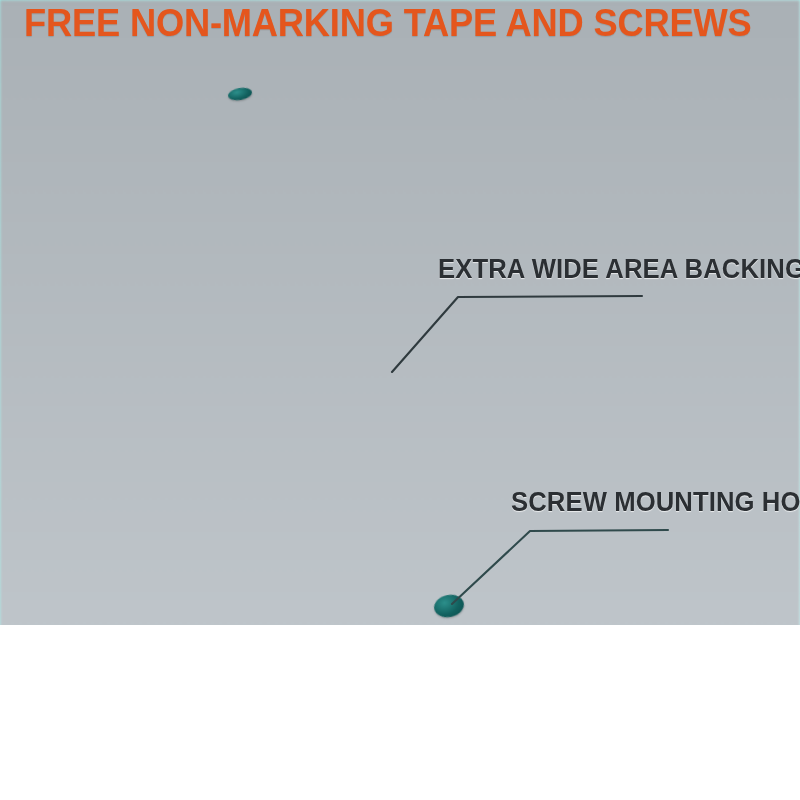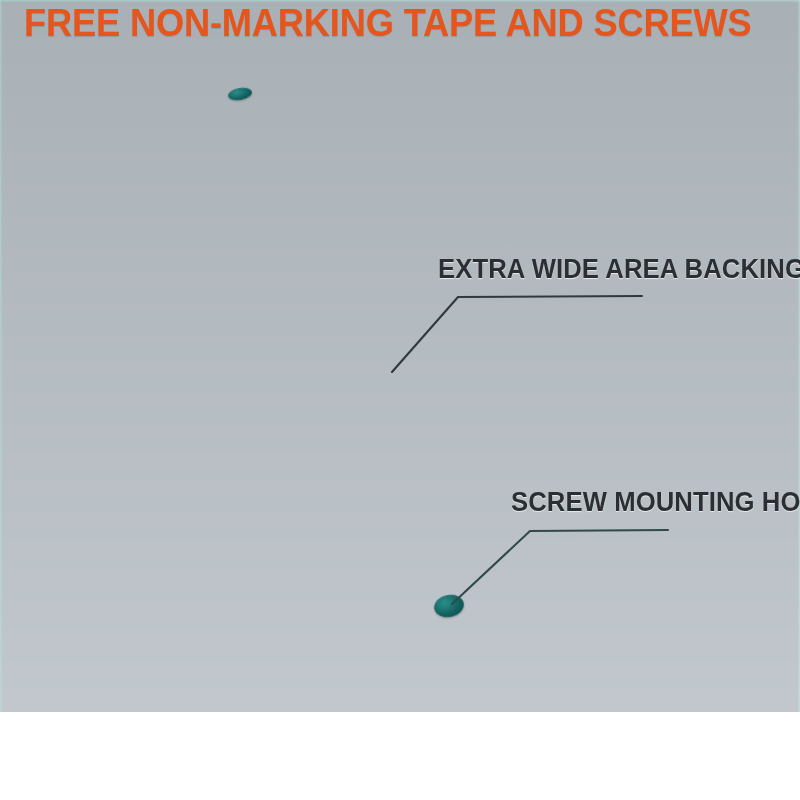--- a/index.html
+++ b/index.html
@@ -3,21 +3,21 @@
 <meta charset="utf-8">
 <style>
   html, body {
     margin: 0;
     padding: 0;
     background: #ffffff;
   }
   #scene {
     position: relative;
     width: 800px;
-    height: 712px;
+    height: 625px;
     overflow: hidden;
     font-family: "Liberation Sans", sans-serif;
     background: #ffffff;
   }
 
   
   .layer { position: absolute; }
 
   
   #teal-backdrop {

